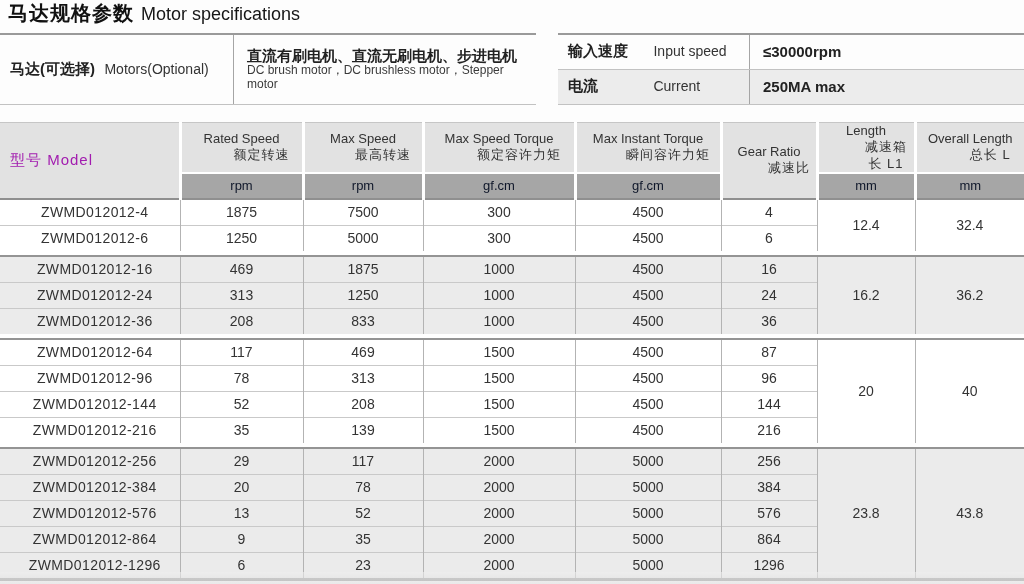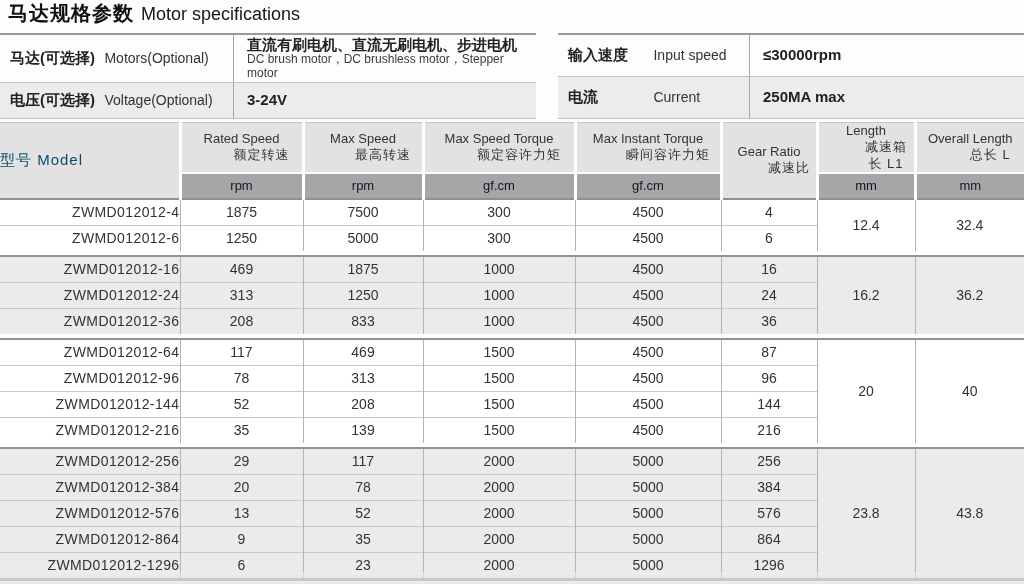--- a/index.html
+++ b/index.html
@@ -39,32 +39,32 @@
     position:absolute;left:0;top:122px;width:1024px;
     border-collapse:collapse;table-layout:fixed;
     border-top:1px solid #c6c6c6;border-bottom:3px solid #9c9c9c;
   }
   .spec thead th{
     background:#e2e2e2;font-size:13px;font-weight:400;color:#333;
     height:42px;vertical-align:middle;text-align:center;line-height:1.25;padding:0;
   }
   .spec thead tr.h1 th + th{border-left:3px solid #fff;}
   .spec thead th .zh{letter-spacing:1px;padding-left:40px;}
-  .spec th.model-h{text-align:left;font-size:15px;color:#0c4a6e;font-weight:400;letter-spacing:1px;}
+  .spec th.model-h{text-align:left;padding-left:10px;font-size:15px;color:#a21caf;font-weight:400;letter-spacing:1px;}
   .spec thead th[rowspan]{border-bottom:2px solid #8f8f8f;}
   .spec thead td.unit{
     background:#a6a6a6;color:#0f172a;font-size:13px;height:22px;text-align:center;
     border-top:2px solid #fff;border-left:3px solid #fff;border-bottom:2px solid #8f8f8f;
   }
   .spec tbody td{
     height:25px;font-size:14px;color:#333;text-align:center;
     border-left:1px solid #b3b3b3;background:#fff;padding:0;
   }
   .spec tbody td.model{
-    text-align:right;padding-left:10px;border-left:none;letter-spacing:0.4px;
+    text-align:center;padding-left:10px;border-left:none;letter-spacing:0.4px;
   }
   .spec tbody tr + tr td{border-top:1px solid #c9c9c9;}
   .spec tbody.gray td{background:#ebebeb;}
   .spec tbody.spacer td{
     height:4px;background:#fff;border:none;border-bottom:2px solid #949494;
   }
   
   .bottom-band{
     position:absolute;left:0;top:572px;width:1024px;height:12px;
     background:linear-gradient(#efefef,#dcdcdc);opacity:.6;
@@ -82,29 +82,20 @@
   <table class="info info-left">
     <tbody>
         <tr>
       <td class="label">
         <span class="lzh">马达(可选择)</span>
         <span class="len">Motors(Optional)</span>
       </td>
       <td class="value">
         <span class="vzh">直流有刷电机、直流无刷电机、步进电机</span>
         <span class="ven">DC brush motor，DC brushless motor，Stepper motor</span>
-      </td>
-    </tr>
-    <tr class="gray">
-      <td class="label">
-        <span class="lzh">电压(可选择)</span>
-        <span class="len">Voltage(Optional)</span>
-      </td>
-      <td class="value">
-        <span class="vbold">3-24V</span>
       </td>
     </tr>
   </tbody>
     </table>
 
   <table class="info info-right">
     <tbody>
         <tr>
       <td class="label">
         <span class="lzh">输入速度</span>

